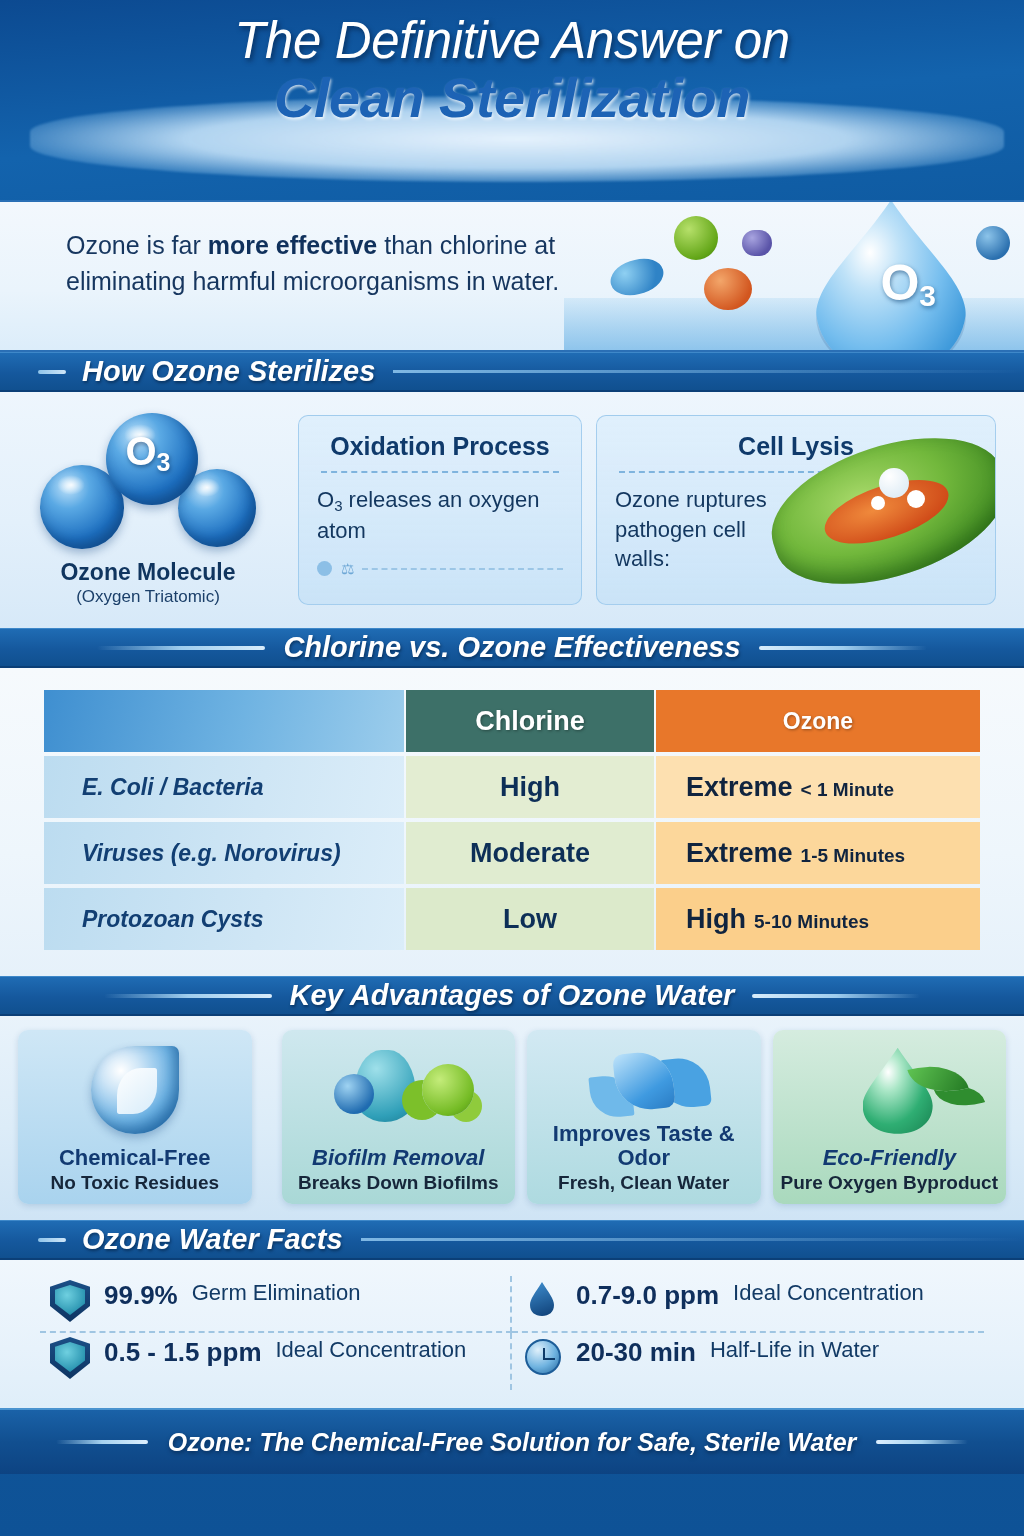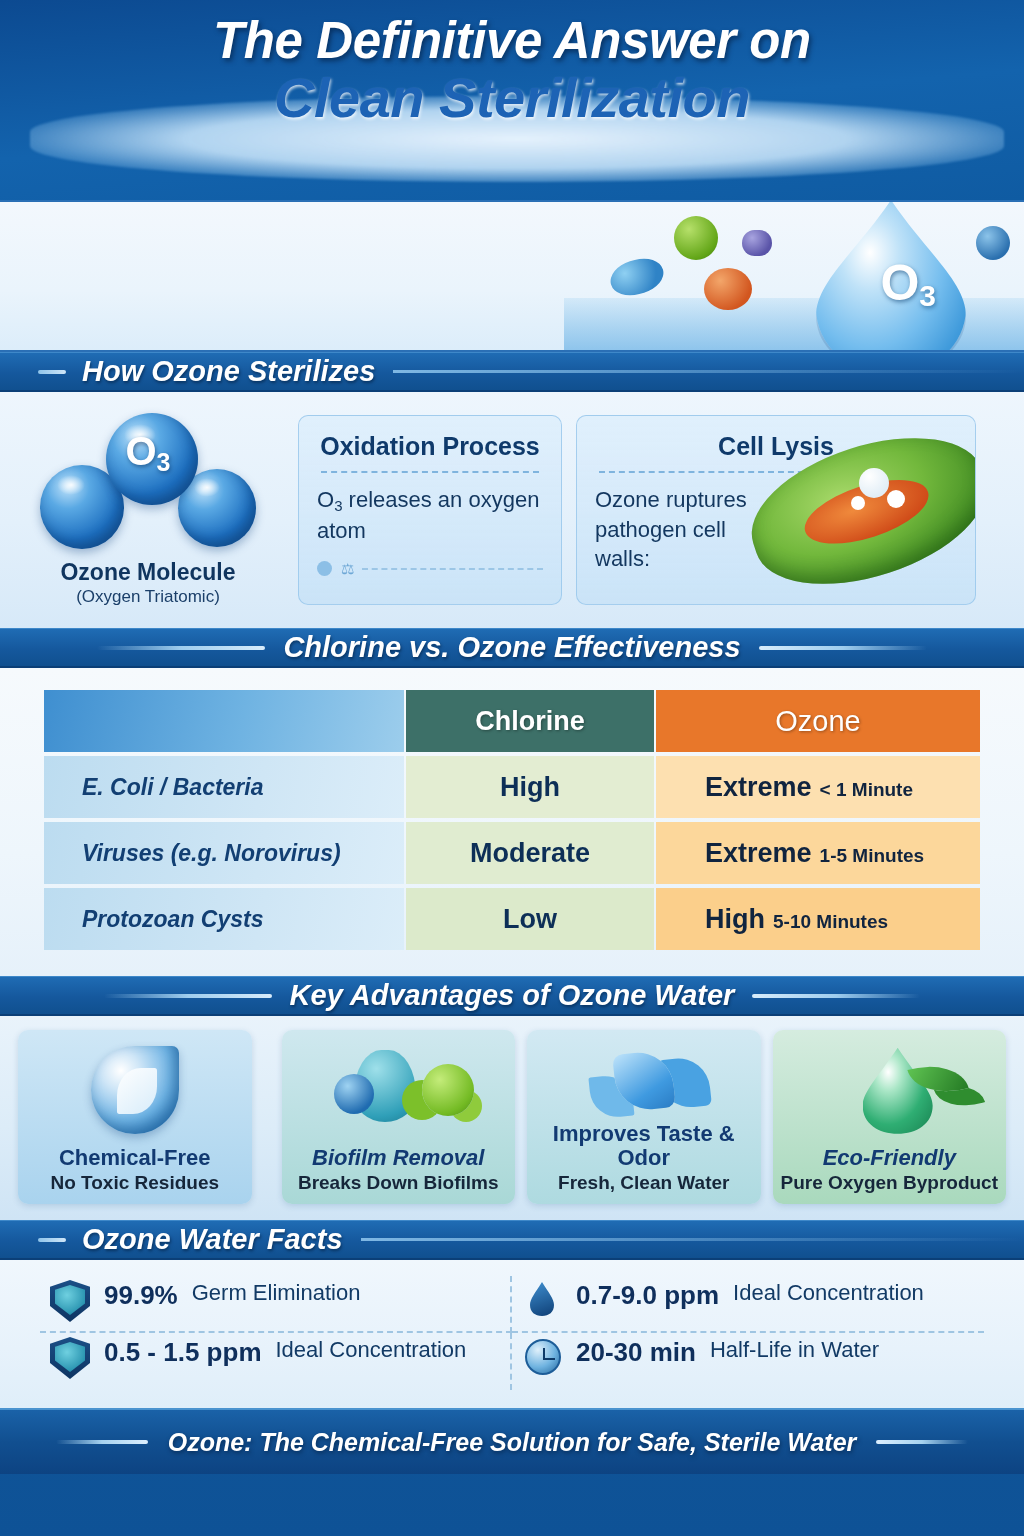--- a/index.html
+++ b/index.html
@@ -21,21 +21,21 @@
     padding-top: 14px; text-align: center; overflow: hidden;
   }
   .title-block::before{
     content:""; position:absolute; left:30px; right:20px; top:96px; height:86px;
     background: radial-gradient(ellipse at 50% 50%, rgba(236,246,255,.97) 0%, rgba(205,232,252,.85) 48%, rgba(150,205,245,.25) 74%, rgba(120,185,235,0) 100%);
     border-radius: 50% / 42%;
     filter: blur(1px);
   }
   .title-l1 {
     position: relative; z-index: 2;
-    font-size: 51px; font-weight: bold; font-style: italic; color: #ffffff;
+    font-size: 51px; font-weight: normal; font-style: italic; color: #ffffff;
     letter-spacing: -0.4px; line-height: 1.04;
     text-shadow: 2px 3px 5px rgba(0,20,50,.55);
   }
   .title-l2 {
     position: relative; z-index: 2; margin-top: 2px;
     font-size: 56px; font-weight: bold; font-style: italic; color: #1d63b5;
     letter-spacing: -0.5px; line-height: 1.04;
     text-shadow: 1px 2px 3px rgba(255,255,255,.75);
   }
 
@@ -123,21 +123,21 @@
   }
   .mol-label sub { font-size: 25px; vertical-align: -6px; }
   .mol-name { margin-top: 8px; font-size: 23px; font-weight: bold; color: #10355f; }
   .mol-sub  { font-size: 17px; color: #1b3f69; margin-top: 1px; }
 
   .how-card {
     position: relative; height: 190px; margin-left: 14px; padding: 16px 18px;
     background: linear-gradient(180deg, rgba(223,239,252,.95), rgba(199,226,247,.85));
     border: 1px solid rgba(150,198,235,.8); border-radius: 10px;
   }
-  .how-card.oxid { width: 264px; }
+  .how-card.oxid { width: 284px; }
   .how-card.lysis { width: 400px; overflow: hidden; }
   .hc-title { font-size: 25px; font-weight: bold; color: #0f3a6b; text-align: center; }
   .hc-rule { height: 1px; border-top: 2px dashed #7fb4de; margin: 10px 4px 12px; }
   .hc-body { font-size: 22px; line-height: 1.35; color: #13375f; }
   .hc-body sub { font-size: 15px; vertical-align: -4px; }
   .hc-dot { margin-top: 14px; display: flex; align-items: center; }
   .hc-dot .d { width: 15px; height: 15px; border-radius: 50%; background: #8cbfe6; }
   .hc-dot .sq { margin-left: 9px; font-size: 15px; color: #6fa8d6; }
   .hc-dot .ln { flex: 1; margin-left: 8px; border-top: 2px dashed #9cc6e6; }
   .cell {
@@ -160,31 +160,31 @@
   
   .tablewrap {
     background: linear-gradient(180deg,#f6fafd 0%,#eef6fc 60%,#e6f1fa 100%);
     padding: 18px 42px 22px;
   }
   table { width: 100%; border-collapse: separate; border-spacing: 2px 4px; }
   th, td { height: 62px; vertical-align: middle; }
   .th-blank { background: linear-gradient(100deg,#3f8fd0 0%,#6fb3e2 55%,#9ccdec 100%); width: 360px; }
   .th-chl { background: #3d7068; color: #fff; font-size: 27px; font-weight: bold; width: 248px;
             text-shadow: 1px 1px 3px rgba(0,0,0,.35); }
-  .th-ozo { background: #e8772a; color: #fff; font-size: 29px; font-weight: normal;
+  .th-ozo { background: #e8772a; color: #fff; font-size: 23px; font-weight: bold;
             text-shadow: 1px 1px 3px rgba(0,0,0,.35); margin-left: 20px; }
   .c-name { background: linear-gradient(100deg,#bcdcf0 0%,#cfe6f5 60%,#dbedf9 100%);
             color: #123f73; font-size: 23px; font-weight: bold; font-style: italic; padding-left: 38px; }
   .c-chl  { background: #e3edd2; color: #0d2f57; font-size: 27px; font-weight: bold; text-align: center; }
   .c-chl.r2 { background: #e0ecd0; margin-left: 30px; }
   .c-chl.r3 { background: #dceacb; margin-left: 32px; }
   .c-ozo  { background: #fde0b0; color: #10243f; text-align: left; padding-left: 30px; }
   .c-ozo.r2 { background: #fcd79b; }
   .c-ozo.r3 { background: #fbcf8b; }
-  .c-ozo .lvl { font-size: 27px; font-weight: bold; margin-left: 19px; }
+  .c-ozo .lvl { font-size: 27px; font-weight: bold; }
   .c-ozo .tm  { font-size: 19px; font-weight: bold; margin-left: 8px; }
 
   
   .adv {
     background: linear-gradient(180deg,#e9f3fb 0%,#dcecf8 55%,#cfe4f5 100%);
     padding: 14px 18px 16px; display: flex; gap: 12px;
   }
   .adv-card {
     flex: 1; height: 174px; border-radius: 10px; padding: 8px 6px 10px;
     display: flex; flex-direction: column; align-items: center; justify-content: flex-end;
@@ -293,20 +293,23 @@
 <body>
 
 <div id="poster">
 
   <div class="title-block">
     <div class="title-l1">The Definitive Answer on</div>
     <div class="title-l2">Clean Sterilization</div>
   </div>
 
   <div class="intro">
+    <div class="intro-text">
+      <span>Ozone is far </span><b>more effective</b><span> than chlorine at eliminating harmful microorganisms in water.</span>
+    </div>
     <div class="intro-art">
       <div class="water-base"></div>
       <div class="germ g1"></div>
       <div class="germ g2"></div>
       <div class="germ g3"></div>
       <div class="germ g4"></div>
       <div class="germ g5"></div>
       <div class="drop"></div>
       <div class="drop-label"><span>O</span><sub>3</sub></div>
     </div>

